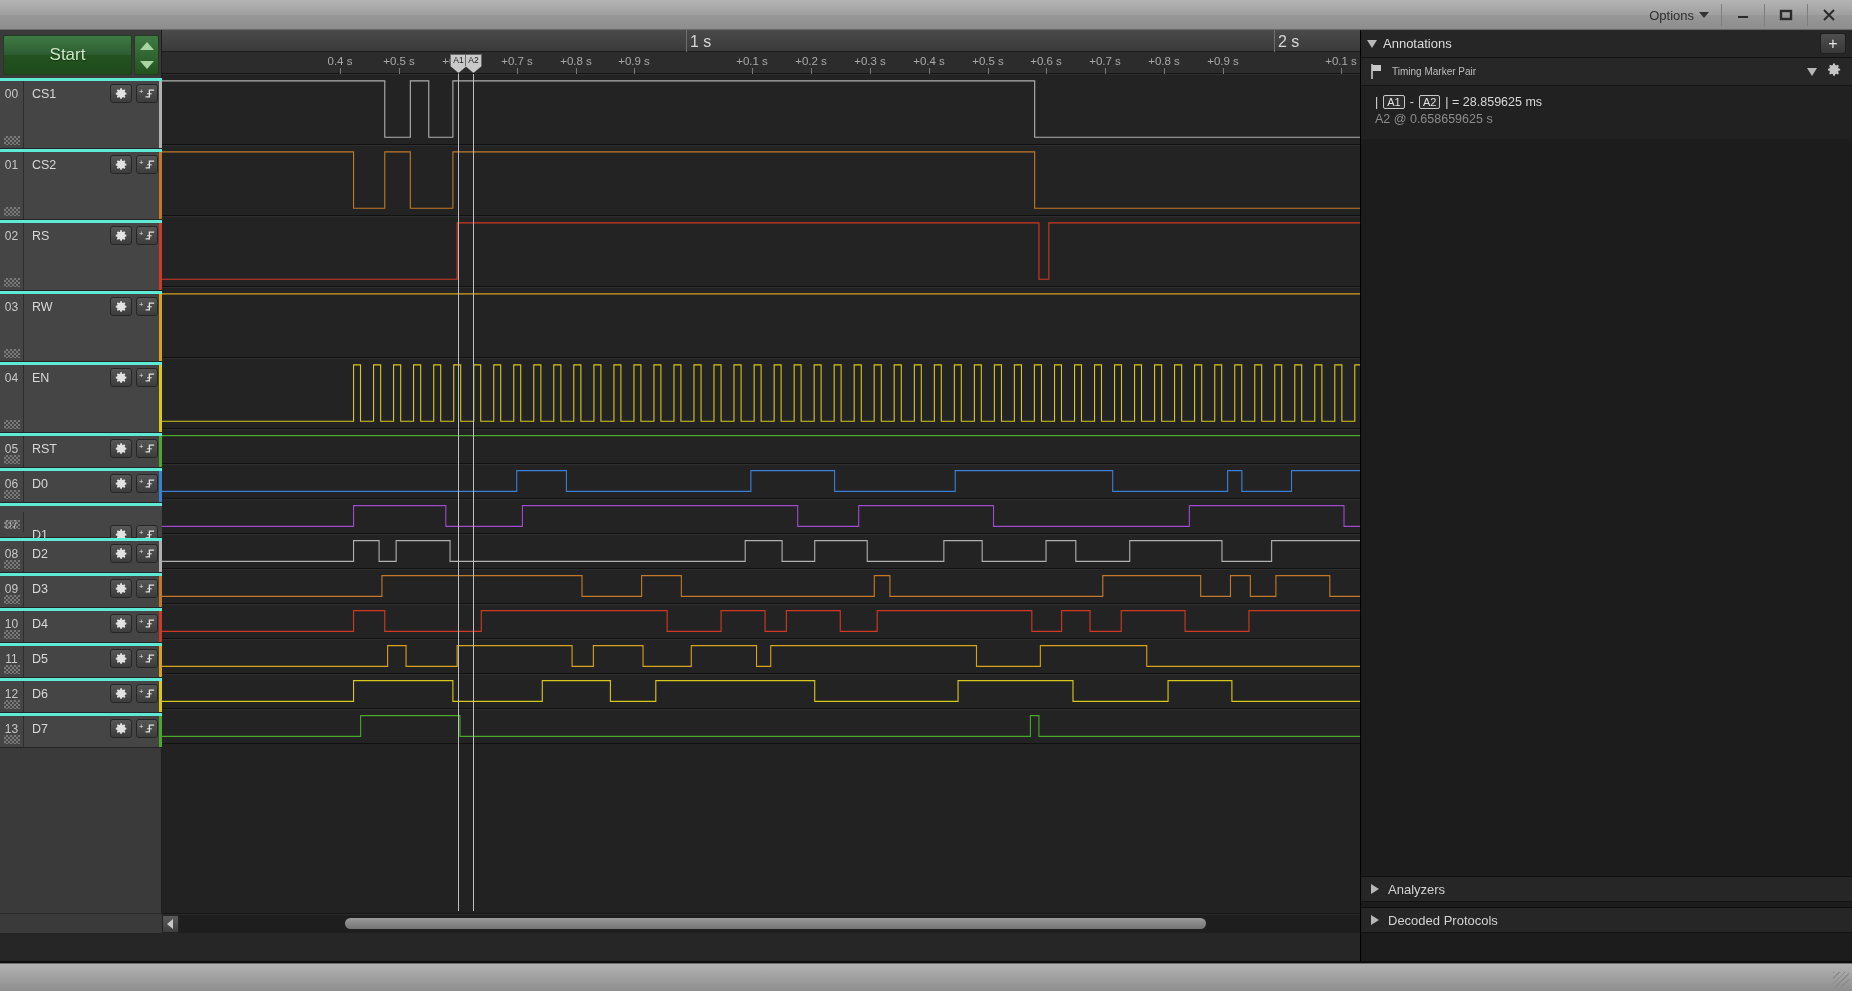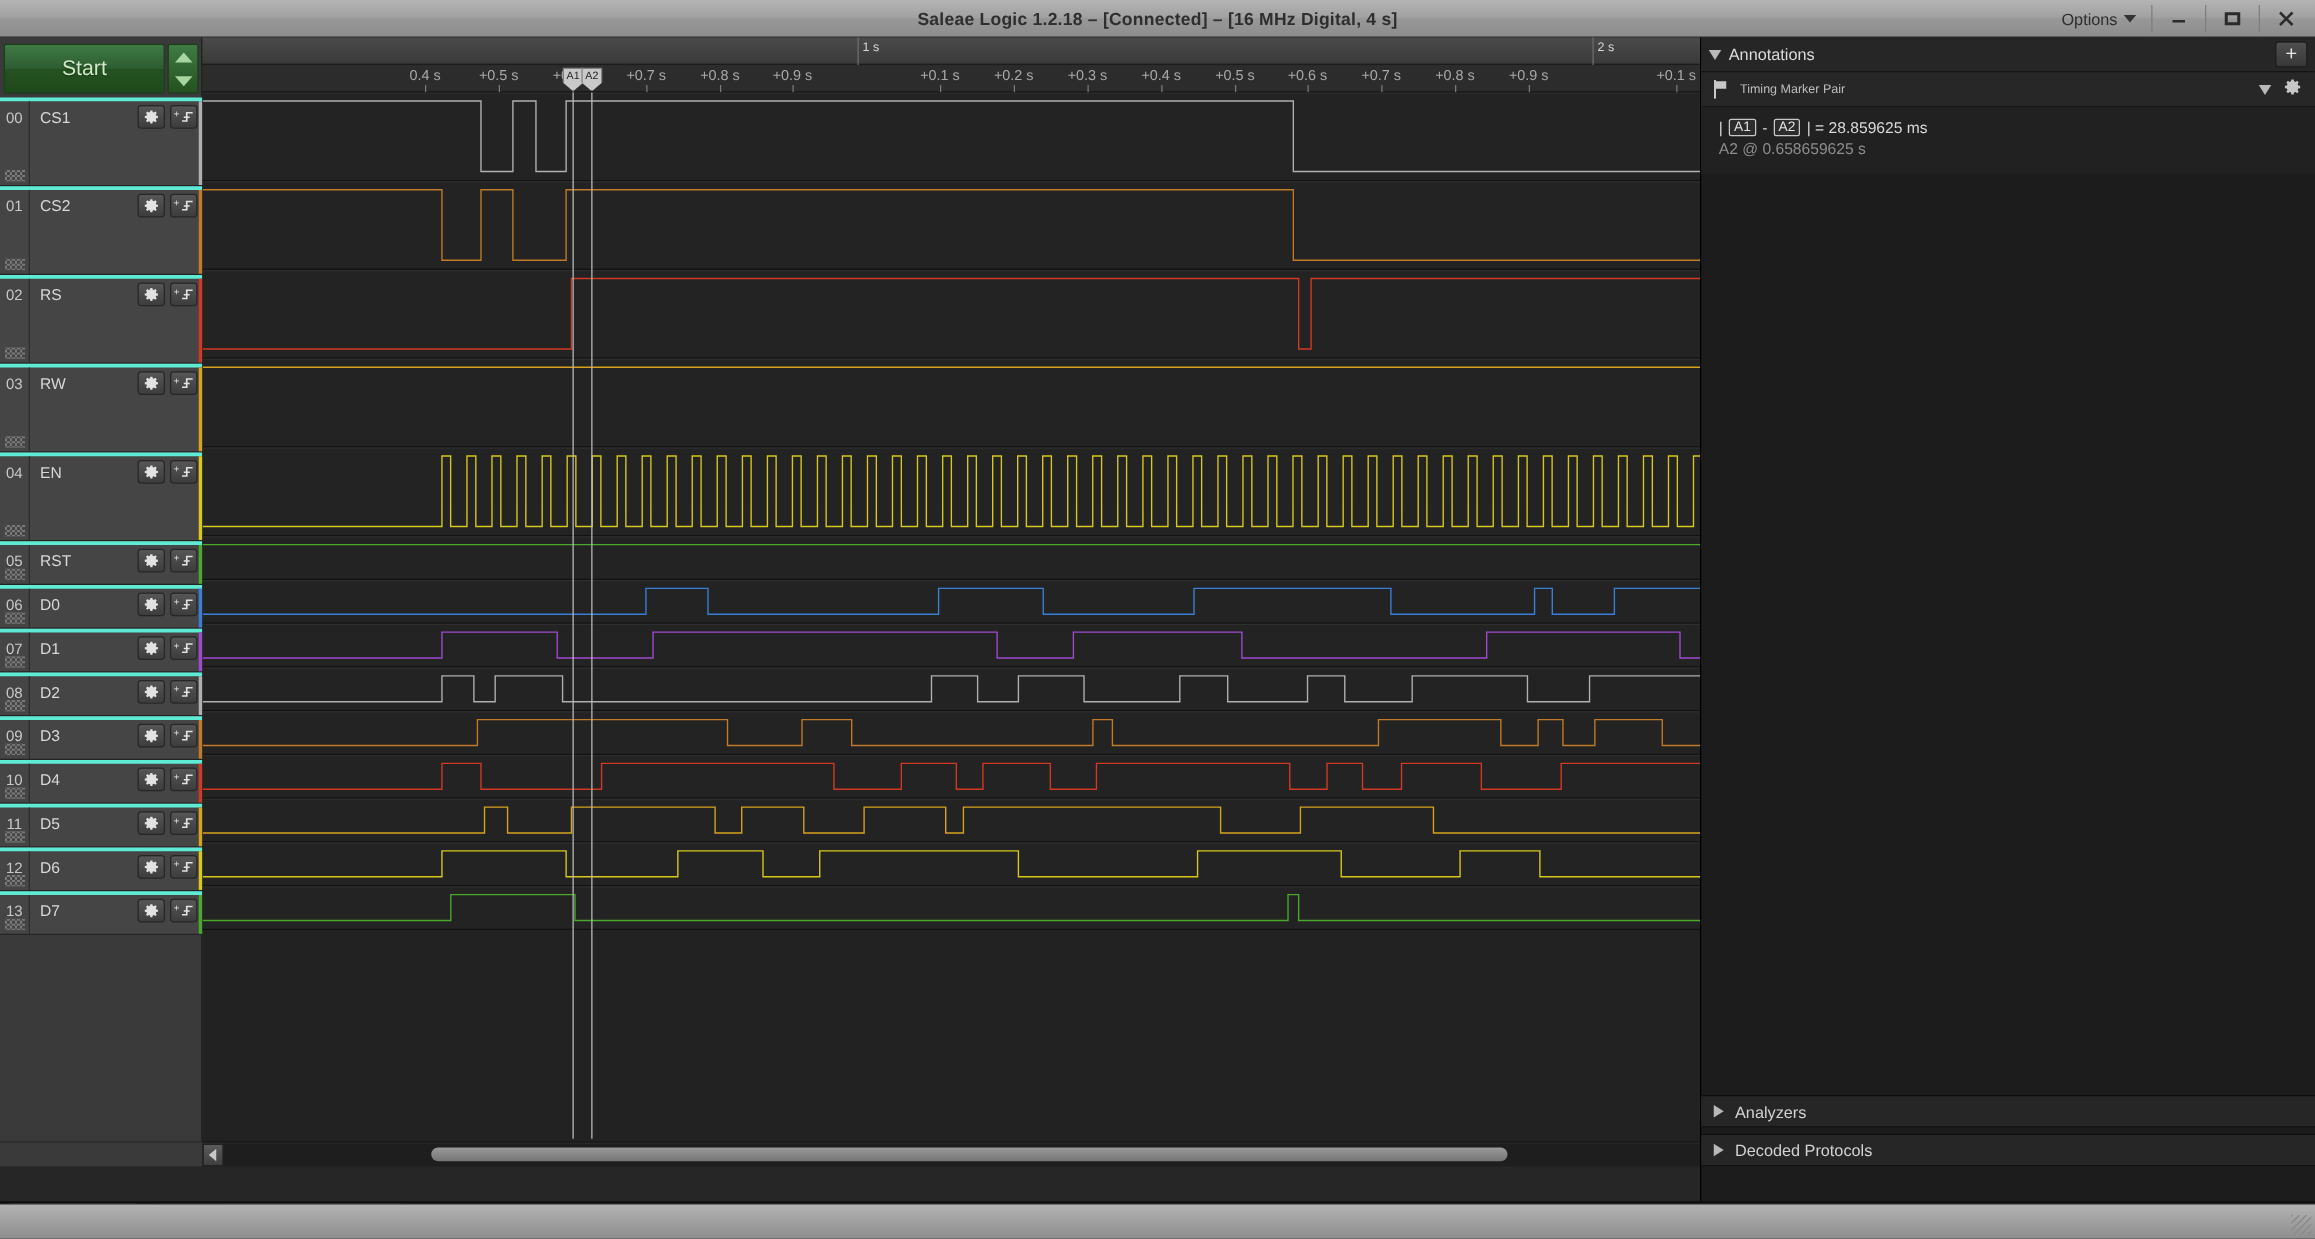--- a/index.html
+++ b/index.html
@@ -97,21 +97,21 @@
   }
   .ruler-top {
     position: absolute; left: 0; top: 0; right: 0; height: 22px;
     background: linear-gradient(to bottom,#4a4a4a,#3a3a3a);
     border-bottom: 1px solid #1c1c1c;
   }
   .ruler-bot {
     position: absolute; left: 0; top: 22px; right: 0; height: 22px;
     background: #2c2c2c; border-bottom: 1px solid #151515;
   }
-  .maj-lab { position: absolute; top: 3px; font-size: 10px; color: #d6d6d6; }
+  .maj-lab { position: absolute; top: 3px; font-size: 16px; color: #d6d6d6; }
   .min-lab { position: absolute; top: 3px; font-size: 11.5px; color: #a9a9a9; transform: translateX(-50%); }
   .min-tick { position: absolute; top: 16px; width: 1px; height: 6px; background: #7a7a7a; }
   .maj-div { position: absolute; top: 0; width: 1px; height: 44px; background: #6e6e6e; }
 
   .canvas-area {
     position: absolute; left: 0; top: 44px; right: 0; bottom: 22px; overflow: hidden;
     background: #222;
   }
   .chanrow {
     position: relative; width: 100%;
@@ -224,21 +224,20 @@
   }
   .bottom-frame {
     position: absolute; left: 0; bottom: 0; width: 1852px; height: 28px;
     background: linear-gradient(to bottom,#b2b2b2,#8e8e8e); border-top: 1px solid #6d6d6d;
   }
 </style>
 </head>
 <body>
 
 <div class="titlebar">
-  <div class="title-text">Saleae Logic 1.2.18 – [Connected] – [16 MHz Digital, 4 s]</div>
   <div class="tb-right">
     <div class="opt-btn">
       <span>Options</span>
       <span class="caret-d"></span>
     </div>
     <div class="win-sep"></div>
     <div class="win-btn">
       <svg width="16" height="16" viewBox="0 0 16 16">
           <rect x="3" y="9" width="10" height="2" fill="#2b2b2b"></rect>
         </svg>
@@ -416,21 +415,21 @@
                 <svg width="17" height="13" viewBox="0 0 18 13">
                   <text x="0" y="7" font-size="8" fill="#e2e2e2" font-family="Liberation Sans">+</text>
                   <path d="M7 10 L11 10 L11 3 L16 3" stroke="#e2e2e2" stroke-width="1.4" fill="none"></path>
                   <path d="M8.5 6.8 L13.5 6.8" stroke="#e2e2e2" stroke-width="1.1"></path>
                 </svg>
               </div>
             </div>
             <div class="chan-color" style="background:#3a7fd5"></div>
           </div>
         </div>
-        <div class="chan" style="height: 35px;">
+        <div class="chan" style="height: 35px; align-items: center;">
           <div class="chan-num">07<div class="grip"></div></div>
           <div class="chan-body">
             <div class="chan-name">D1</div>
             <div class="chan-btns">
               <div class="mini-btn">
                 <svg width="13" height="13" viewBox="0 0 16 16">
                   <path fill="#e2e2e2" d="M8 5.4a2.6 2.6 0 1 0 0 5.2 2.6 2.6 0 0 0 0-5.2zm0 3.9a1.3 1.3 0 1 1 0-2.6 1.3 1.3 0 0 1 0 2.6z"></path>
                   <path fill="#e2e2e2" d="M14 9.1v-2l-1.7-.3a4.6 4.6 0 0 0-.5-1.2l1-1.4-1.4-1.4-1.4 1a4.6 4.6 0 0 0-1.2-.5L8.5 1.6h-2l-.3 1.7a4.6 4.6 0 0 0-1.2.5l-1.4-1-1.4 1.4 1 1.4a4.6 4.6 0 0 0-.5 1.2L1 7.1v2l1.7.3c.1.4.3.8.5 1.2l-1 1.4 1.4 1.4 1.4-1c.4.2.8.4 1.2.5l.3 1.7h2l.3-1.7c.4-.1.8-.3 1.2-.5l1.4 1 1.4-1.4-1-1.4c.2-.4.4-.8.5-1.2l1.7-.3z"></path>
                 </svg>
               </div>

